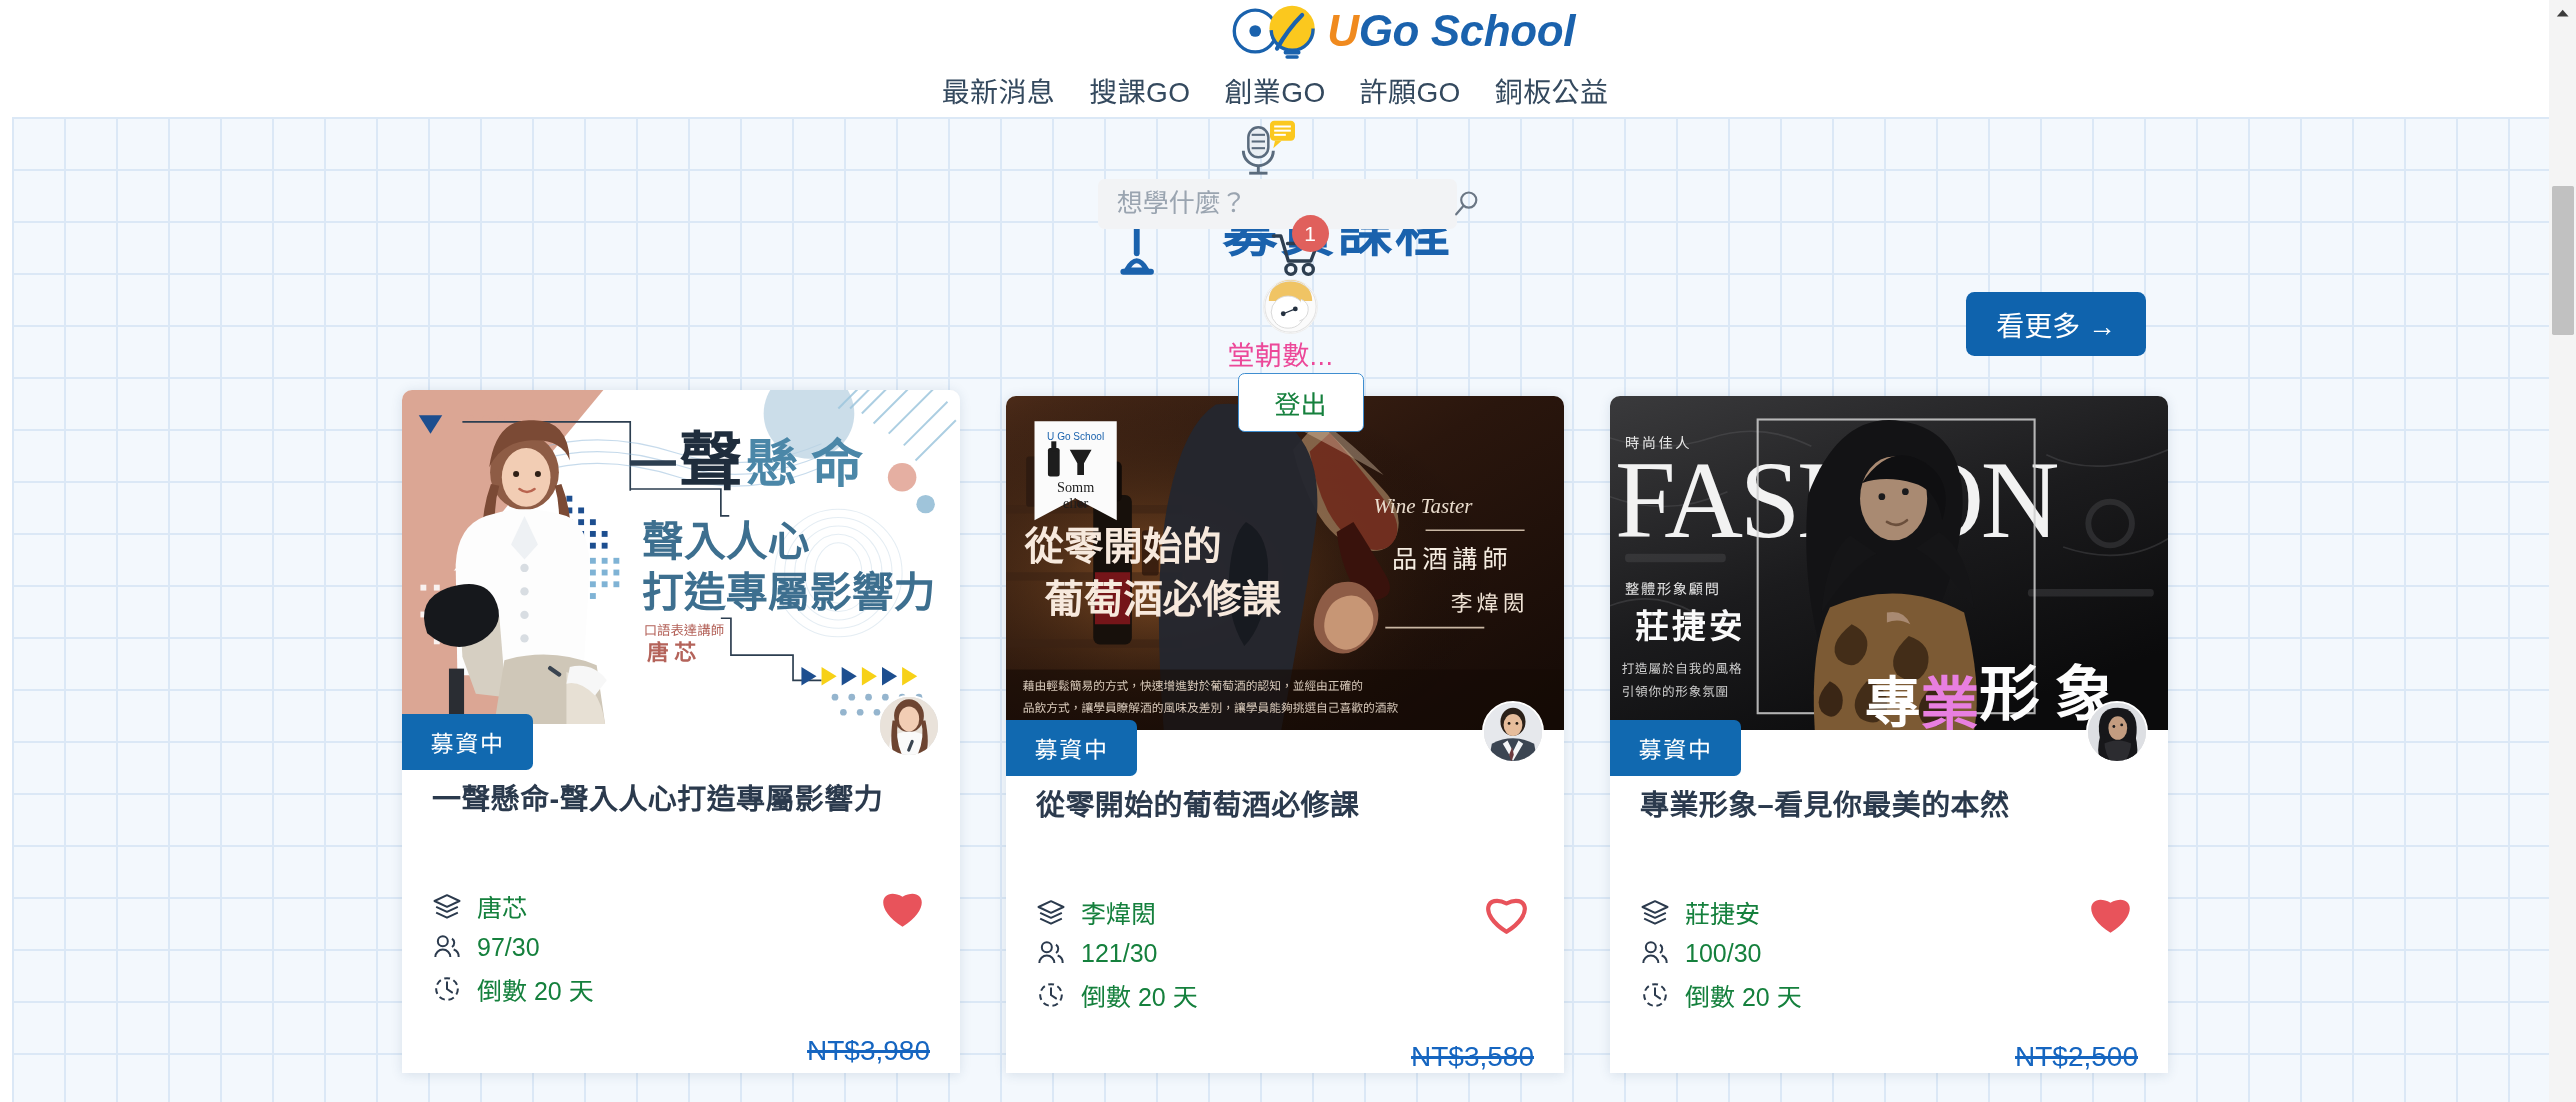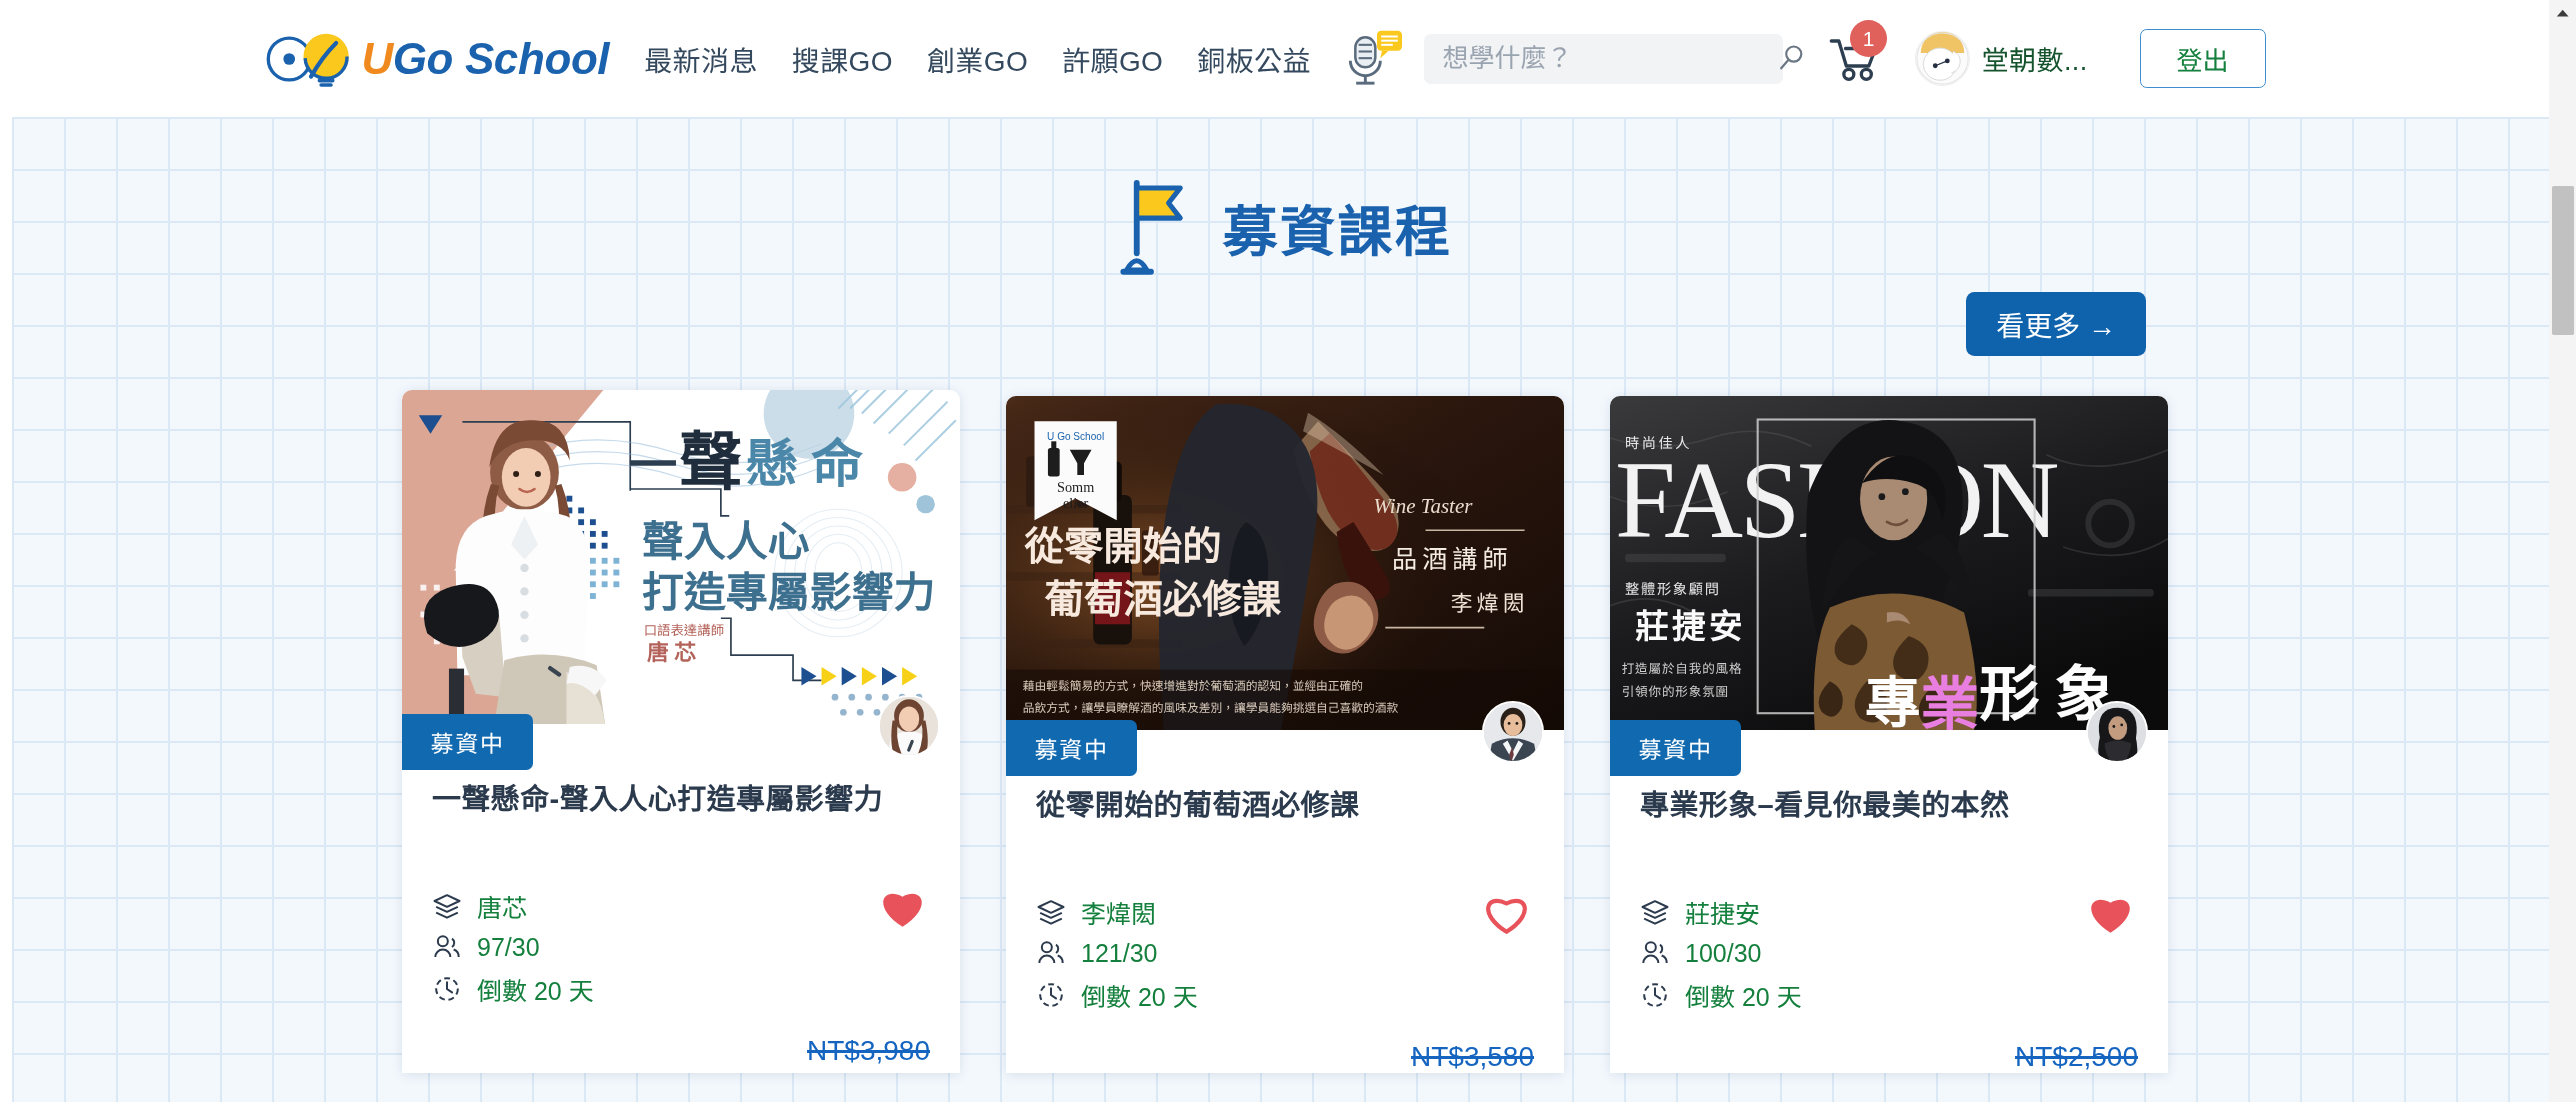--- a/index.html
+++ b/index.html
@@ -6,25 +6,26 @@
   * { box-sizing: border-box; margin: 0; padding: 0; }
   html, body {
     width: 2576px; height: 1103px;
     overflow: hidden;
     font-family: "Liberation Sans", "DejaVu Sans", sans-serif;
   }
   body { background: #ffffff; position: relative; }
 
   
   .header {
-    position: absolute; top: 0; left: 8px;
+    position: absolute; top: 0; left: 0;
     width: 2549px; height: 117px;
     background: #ffffff;
     display: flex; align-items: center;
     z-index: 50;
+    flex-direction: column;
   }
   .logo-wrap {
     display: flex; align-items: center;
     margin-left: 256px;
     height: 75px;
   }
   .logo-mark { width: 94px; height: 62px; flex: none; }
   .logo-text {
     font-size: 44px; font-weight: bold; font-style: italic;
     letter-spacing: -0.4px; white-space: nowrap;
@@ -69,21 +70,21 @@
     display: flex; align-items: center; justify-content: center;
     font-weight: 500;
   }
 
   .avatar {
     width: 55px; height: 55px; border-radius: 50%;
     margin-left: 32px; flex: none; overflow: hidden;
     background: #fdfdfd; border: 0.8px solid #eee; cursor: pointer;
   }
   .user-name {
-    font-size: 27px; color: #14532d; margin-left: 11.7px;
+    font-size: 27px; color: #ec4899; margin-left: 11.7px;
     white-space: nowrap; cursor: pointer; letter-spacing: 0.4px;
   }
   .logout-btn {
     margin-left: 52px; width: 126px; height: 59px;
     border: 1.7px solid #3f8ed0; border-radius: 6.7px;
     background: #fff; color: #15803d; font-size: 26px;
     display: flex; align-items: center; justify-content: center;
     cursor: pointer; flex: none;
     font-family: "Liberation Sans", "DejaVu Sans", sans-serif;
   }

